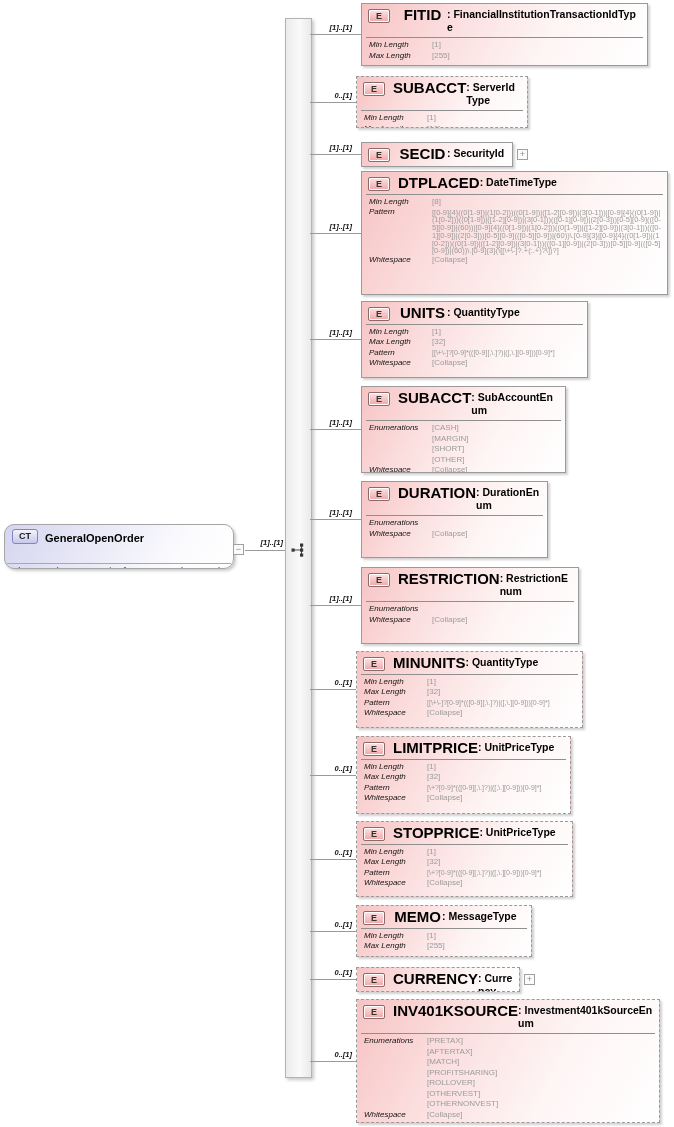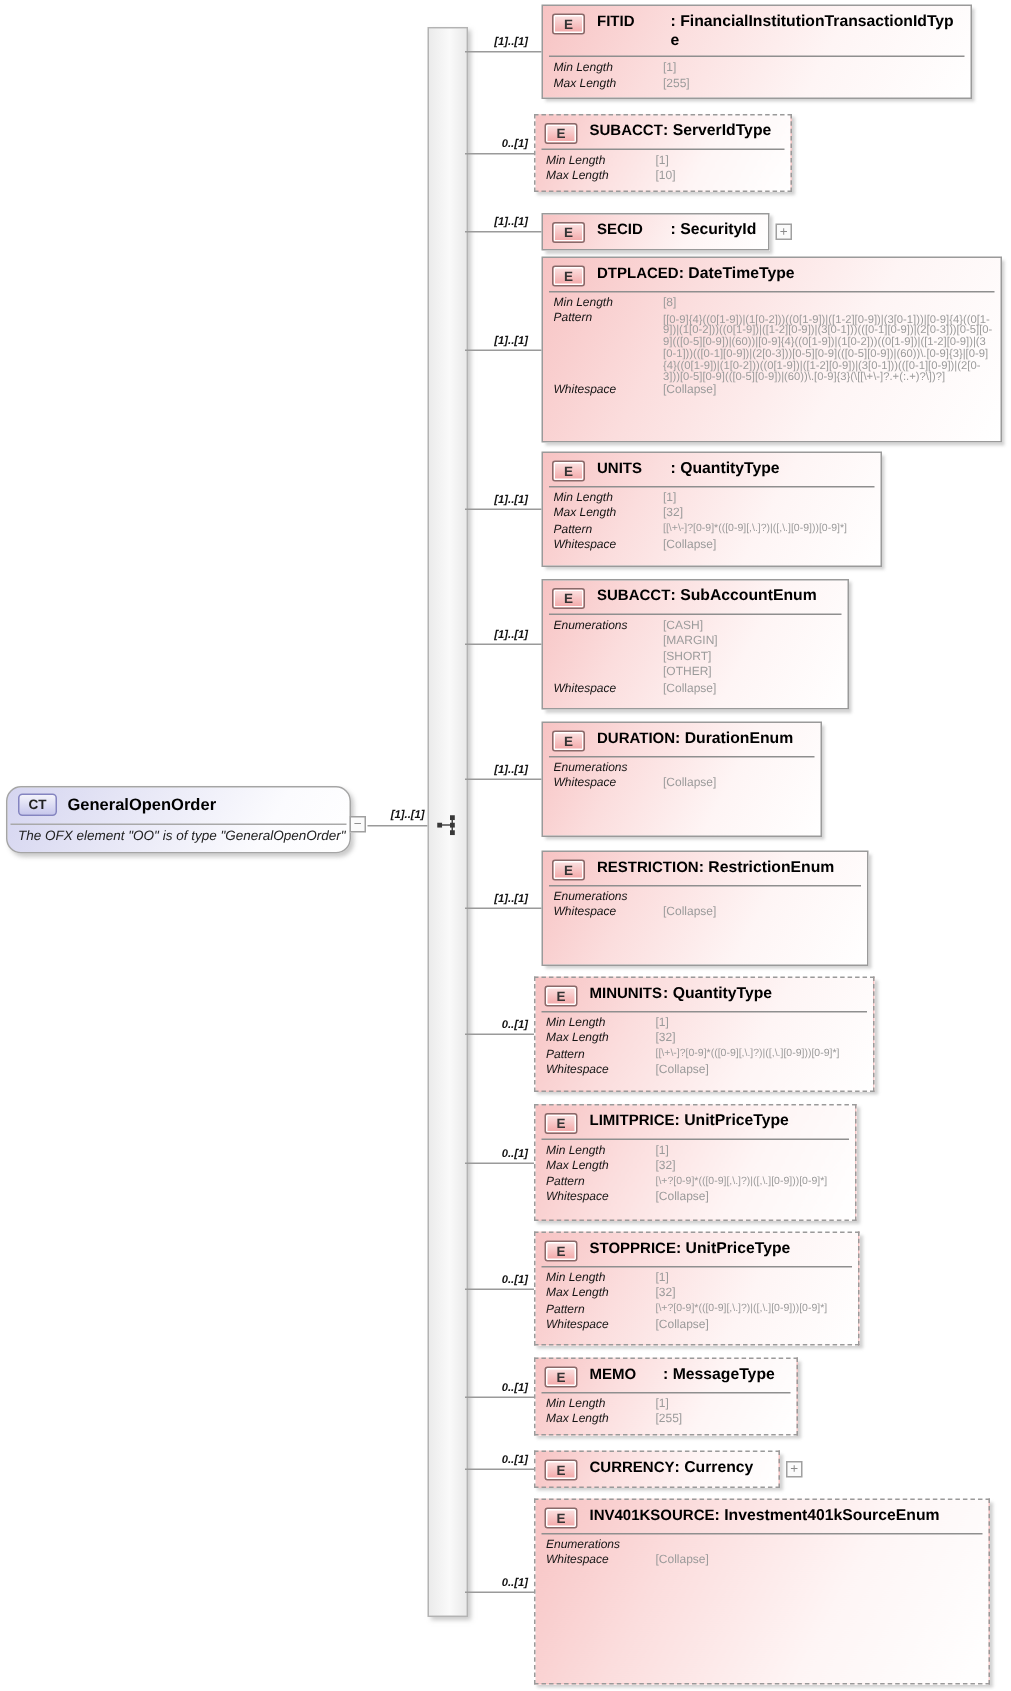--- a/index.html
+++ b/index.html
@@ -8,21 +8,21 @@
     font-family:"Liberation Sans", sans-serif; background:#ffffff;
   }
   
   .ct-box {
     position:absolute; left:4px; top:524px; width:228px; height:43px;
     border:1px solid #a5a5a5; border-radius:10px;
     background:linear-gradient(120deg,#d5d5f0 0%,#e7e7f6 35%,#fbfbfe 75%,#ffffff 100%);
     box-shadow:2px 2px 3px rgba(140,140,140,0.45);
     overflow:hidden;
   }
-  .ct-head { display:flex; align-items:center; padding:4px 7px 4px 7px; }
+  .ct-head { display:flex; align-items:flex-end; padding:4px 7px 18px 7px; }
   .ct-badge {
     flex:0 0 auto; width:24px; height:13px; line-height:13px; text-align:center;
     font-size:9px; font-weight:bold; color:#222;
     border:1px solid #8484c0; border-radius:3px;
     background:linear-gradient(#f3f3fb,#c7c7ec);
     margin-right:7px;
   }
   .ct-title { font-size:11px; font-weight:bold; color:#000; }
   .ct-sep { border-top:1px solid #a9a9a9; margin:1px 2px; }
   .ct-annot { font-style:italic; font-size:9px; color:#222; padding:1px 6px 3px 7px; white-space:nowrap; }
@@ -55,26 +55,26 @@
   .ebox.dashed { border-style:dashed; }
   .ehead { display:flex; align-items:flex-start; padding:4px 6px 3px 6px; line-height:13px; }
   .e-badge {
     flex:0 0 auto; width:20px; height:12px; line-height:12px; text-align:center;
     font-size:9px; font-weight:bold; color:#333;
     border:1px solid #8a6a6a; border-radius:2px;
     background:linear-gradient(#fce4e4,#f2a6a6);
     box-shadow:inset 0 0 0 1px #ffffff;
     margin-right:8px; margin-top:0.5px;
   }
-  .ename { flex:0 0 auto; min-width:49px; font-size:10px; font-weight:bold; color:#000; }
+  .ename { flex:0 0 auto; min-width:49px; font-size:15px; font-weight:bold; color:#000;text-align:center; }
   .etype { flex:1 1 auto; font-size:10.5px; font-weight:bold; color:#000; word-break:break-all; }
   .etype::before { content:": "; white-space:pre; }
   .esep { border-top:1px solid #8f8f8f; margin:0 4px; }
   .ebody { padding:2px 4px 0 7px; }
-  .frow { display:grid; grid-template-columns:57px 1fr; column-gap:16px; }
+  .frow { display:grid; grid-template-columns:57px 1fr; column-gap:6px; }
   .flabel { font-style:italic; font-size:8px; color:#141414; line-height:10.5px; }
   .fvalue { font-size:8px; color:#9b9b9b; line-height:10.5px; white-space:pre-line; }
   .fvalue.pat { white-space:nowrap; overflow:hidden; font-size:7px; }
   .fvalue.pat-long { white-space:normal; word-break:break-all; font-size:7.5px; line-height:7.8px; padding-top:1.5px; }
 
   
   .toggle {
     position:absolute; width:11px; height:11px; box-sizing:border-box;
     border:1px solid #a0a0a0; background:#fbfbfb;
     font-size:9px; line-height:9px; text-align:center; color:#8a8a8a;
@@ -403,20 +403,27 @@
   <div class="ebox dashed" style="left:356px; top:999px; width:304px; height:124px;">
     <div class="ehead">
       <span class="e-badge">E</span>
       <span class="ename">INV401KSOURCE</span>
       <span class="etype">Investment401kSourceEnum</span>
     </div>
     <div class="esep"></div>
     <div class="ebody">
       <div class="frow">
           <span class="flabel">Enumerations</span>
+          <span class="fvalue">[PRETAX]
+[AFTERTAX]
+[MATCH]
+[PROFITSHARING]
+[ROLLOVER]
+[OTHERVEST]
+[OTHERNONVEST]</span>
         </div>
       <div class="frow">
           <span class="flabel">Whitespace</span>
           <span class="fvalue">[Collapse]</span>
         </div>
     </div>
   </div>
 
 </div>
 

